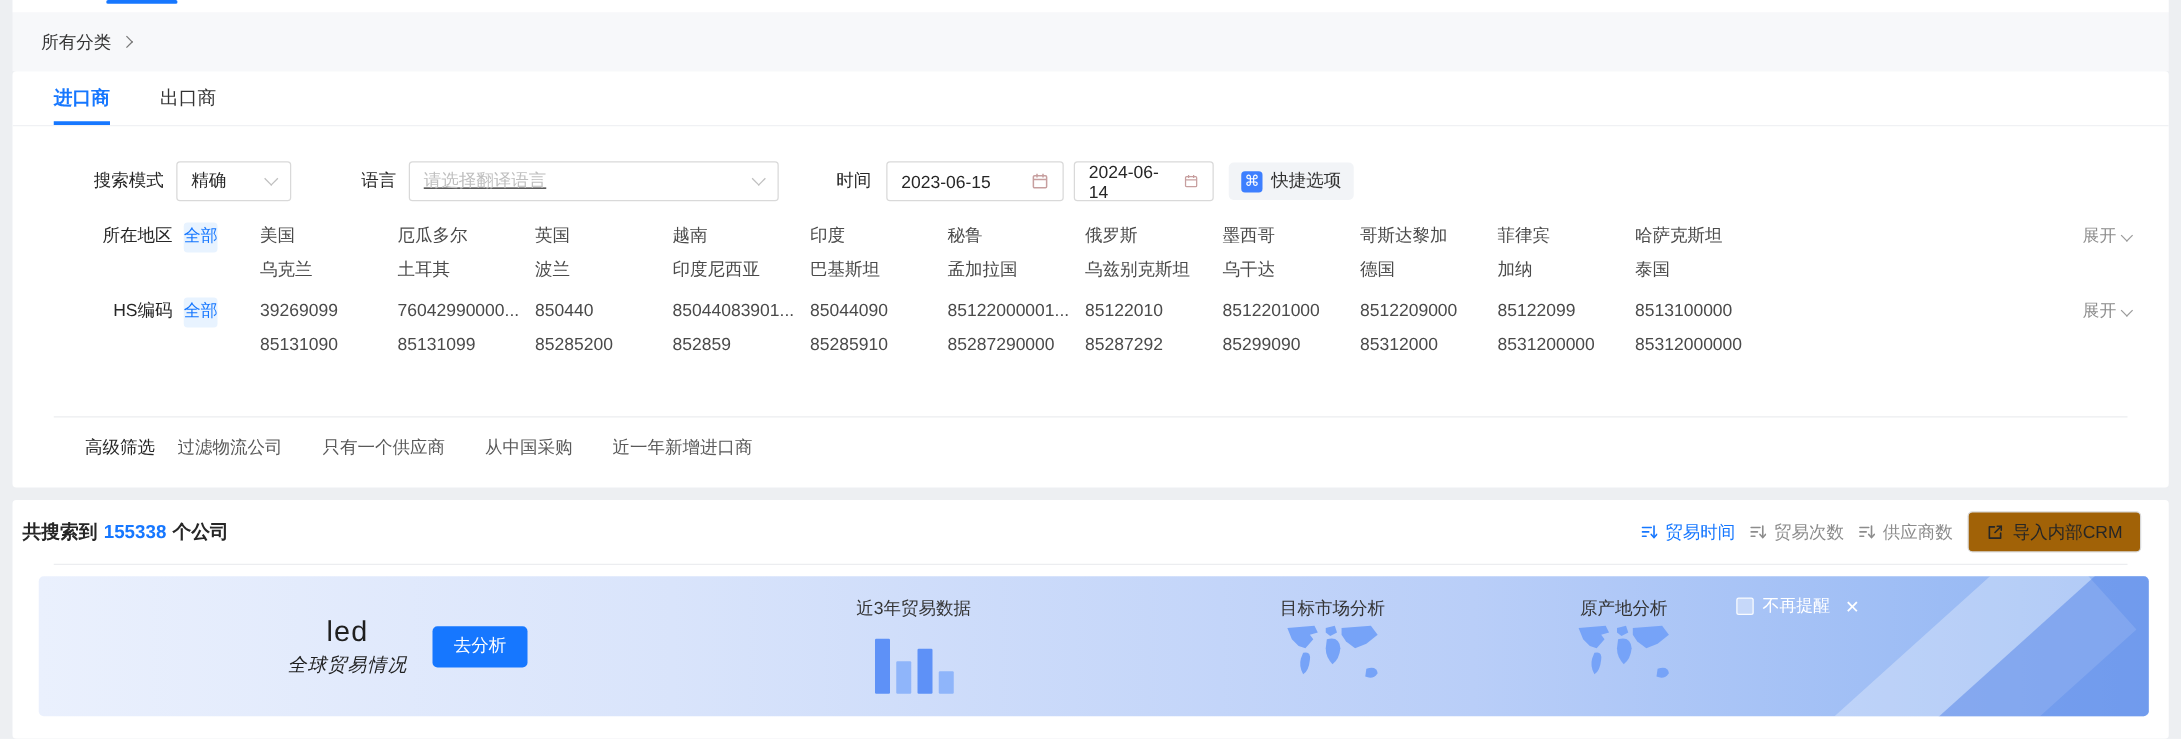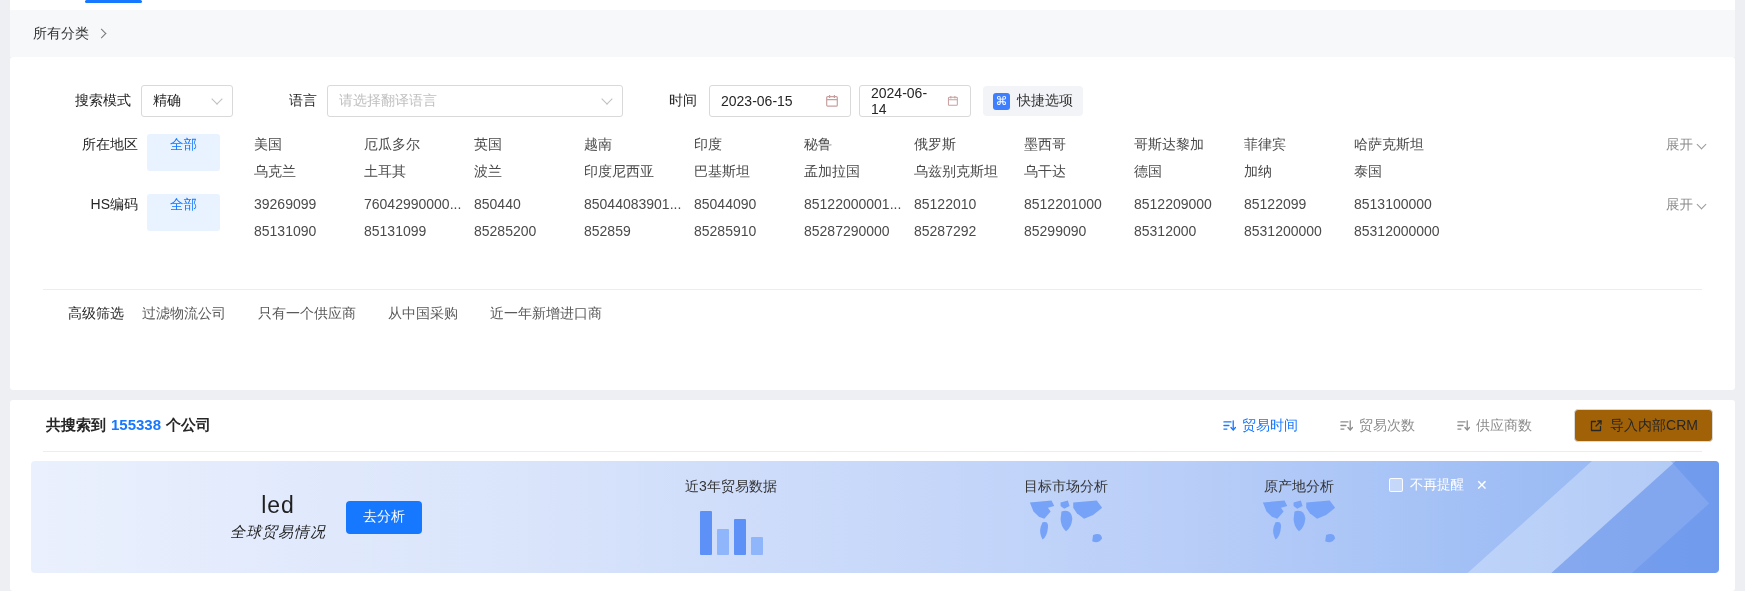--- a/index.html
+++ b/index.html
@@ -12,49 +12,49 @@
   .chev-right { width:7px; height:7px; border-top:1.6px solid #777; border-right:1.6px solid #777; transform:rotate(45deg); }
   .card { background:#fff; border-radius:3px; }
   .filter-card { height:333px; overflow:hidden; }
   .tabs-row { height:44px; border-bottom:1px solid #f0f1f4; display:flex; align-items:center; padding-left:33px; gap:40px; }
   .tab { font-size:15px; color:#333; height:100%; display:flex; align-items:center; position:relative; cursor:pointer; }
   .tab.active { color:#1677ff; font-weight:700; }
   .tab.active::after { content:''; position:absolute; left:0; right:0; bottom:0; height:3px; background:#1677ff; }
   .form-row { display:flex; align-items:center; margin-top:28px; padding-left:65px; font-size:14px; color:#262626; }
   .sel { height:32px; border:1px solid #d9d9d9; border-radius:3px; background:#fff; display:flex; align-items:center; justify-content:space-between; padding:0 11px; cursor:pointer; }
   .sel-mode { width:92px; margin-left:10px; }
-  .sel-lang { width:296px; margin-left:10px; }
+  .sel-lang { width:296px; margin-left:10px;text-decoration:underline; }
   .ph { color:#bfbfbf; }
   .chev-down { width:8px; height:8px; border-right:1.4px solid #bfbfbf; border-bottom:1.4px solid #bfbfbf; transform:rotate(45deg); margin-top:-4px; flex:none; }
   .lbl-lang { margin-left:56px; }
   .lbl-time { margin-left:46px; }
   .date { width:142px; margin-left:12px;gap:16px; }
   .date2 { width:112px; margin-left:8px; }
   .quick { margin-left:12px; height:30px; background:#f2f4f7; border:none; border-radius:4px; display:flex; align-items:center; gap:7px; padding:0 10px; font-size:14px; color:#333; cursor:pointer; }
   .cmd { width:17px; height:17px; background:#3d7fff; border-radius:3px; color:#fff; font-size:12px; line-height:17px; text-align:center; flex:none; }
   .f-row { position:relative; display:flex; align-items:flex-start; padding-left:46px; margin-top:14px; font-size:14px; }
   .f-row.hs { margin-top:6px; }
   .f-label { width:82px; text-align:right; color:#262626; line-height:27px; flex:none; }
-  .chip { margin-left:9px; margin-top:3px; height:37px; line-height:21px; padding:0 23px; background:#e8f3ff; color:#1677ff; border-radius:3px; font-size:13.5px; cursor:pointer; flex:none; }
+  .chip { margin-left:9px; margin-top:3px; height:24px; line-height:21px; padding:0 0; background:#e8f3ff; color:#1677ff; border-radius:3px; font-size:13.5px; cursor:pointer; flex:none; }
   .f-grid { margin-left:34px; display:grid; grid-template-columns:repeat(11,110px); line-height:27px; color:#4a4a4a; }
   .f-grid span { cursor:pointer; white-space:nowrap; overflow:hidden; padding-right:6px; }
   .expand { position:absolute; right:30px; top:5px; color:#8c8c8c; display:flex; align-items:center; gap:5px; cursor:pointer; font-size:13.5px; }
   .expand .chev-down { border-color:#9a9a9a; width:7px; height:7px; margin-top:-2px; }
   .hr { border-top:1px solid #ecedf0; margin:0 33px; }
   .hr1 { margin-top:44px; }
   .adv-row { display:flex; align-items:center; margin-top:15px; padding-left:58px; font-size:14px; }
   .adv-label { color:#262626; margin-right:18px; }
   .adv-opt { color:#595959; cursor:pointer; margin-right:0; }
   .adv-opt + .adv-opt { margin-left:32px; }
   .adv-label + .adv-opt { margin-left:0; }
   .results-card { margin-top:10px; height:191px; overflow:hidden; }
-  .res-head { height:51px; display:flex; align-items:center; justify-content:space-between; padding:0 22px 0 36px; }
+  .res-head { height:51px; display:flex; align-items:center; justify-content:space-between; padding:0 22px 0 8px; }
   .res-left { font-size:15px; font-weight:600; color:#262626; }
   .count { color:#1677ff; margin:0 5px; }
-  .res-right { display:flex; align-items:center; gap:42px; font-size:14px; }
+  .res-right { display:flex; align-items:center; gap:12px; font-size:14px; }
   .sort-item { display:flex; align-items:center; gap:6px; color:#8c8c8c; cursor:pointer; }
   .sort-item.active { color:#1677ff; }
   .crm-btn { display:flex; align-items:center; gap:7px; height:33px; padding:0 14px; border:1px solid #d9d9d9; border-radius:4px; background:#a16207; font-size:14px; color:#262626; cursor:pointer; }
   .banner { position:relative; margin:9px 16px 0 21px; height:112px; border-radius:4px; overflow:hidden;
     background:linear-gradient(90deg,#eaf0fd 0%,#d9e4fb 30%,#b9cef8 68%,#8fb4f3 100%); }
   .deco1 { position:absolute; right:-14px; bottom:-95px; width:110px; height:270px; background:rgba(82,130,232,.50); transform:rotate(48deg); }
   .deco2 { position:absolute; right:92px; bottom:-115px; width:110px; height:270px; background:rgba(255,255,255,.30); transform:rotate(48deg); }
   .kw-block { position:absolute; left:199px; top:50%; transform:translateY(-50%); display:flex; align-items:center; gap:20px; }
   .kw-text { text-align:center; color:#1f1f1f; }
   .kw-main { font-size:23px; letter-spacing:1px; }
@@ -79,20 +79,28 @@
     <div class="tab-remnant"></div>
   </div>
 
   <div class="crumb-row">
     <span>所有分类</span>
     <span class="chev-right"></span>
   </div>
 
   <section class="card filter-card">
 
+    <div class="tabs-row">
+      <div class="tab active">
+          <span>进口商</span>
+        </div>
+      <div class="tab">
+          <span>出口商</span>
+        </div>
+    </div>
 
     <div class="form-row">
       <span>搜索模式</span>
       <div class="sel sel-mode">
         <span>精确</span>
         <span class="chev-down"></span>
       </div>
       <span class="lbl-lang">语言</span>
       <div class="sel sel-lang">
         <span class="ph">请选择翻译语言</span>

